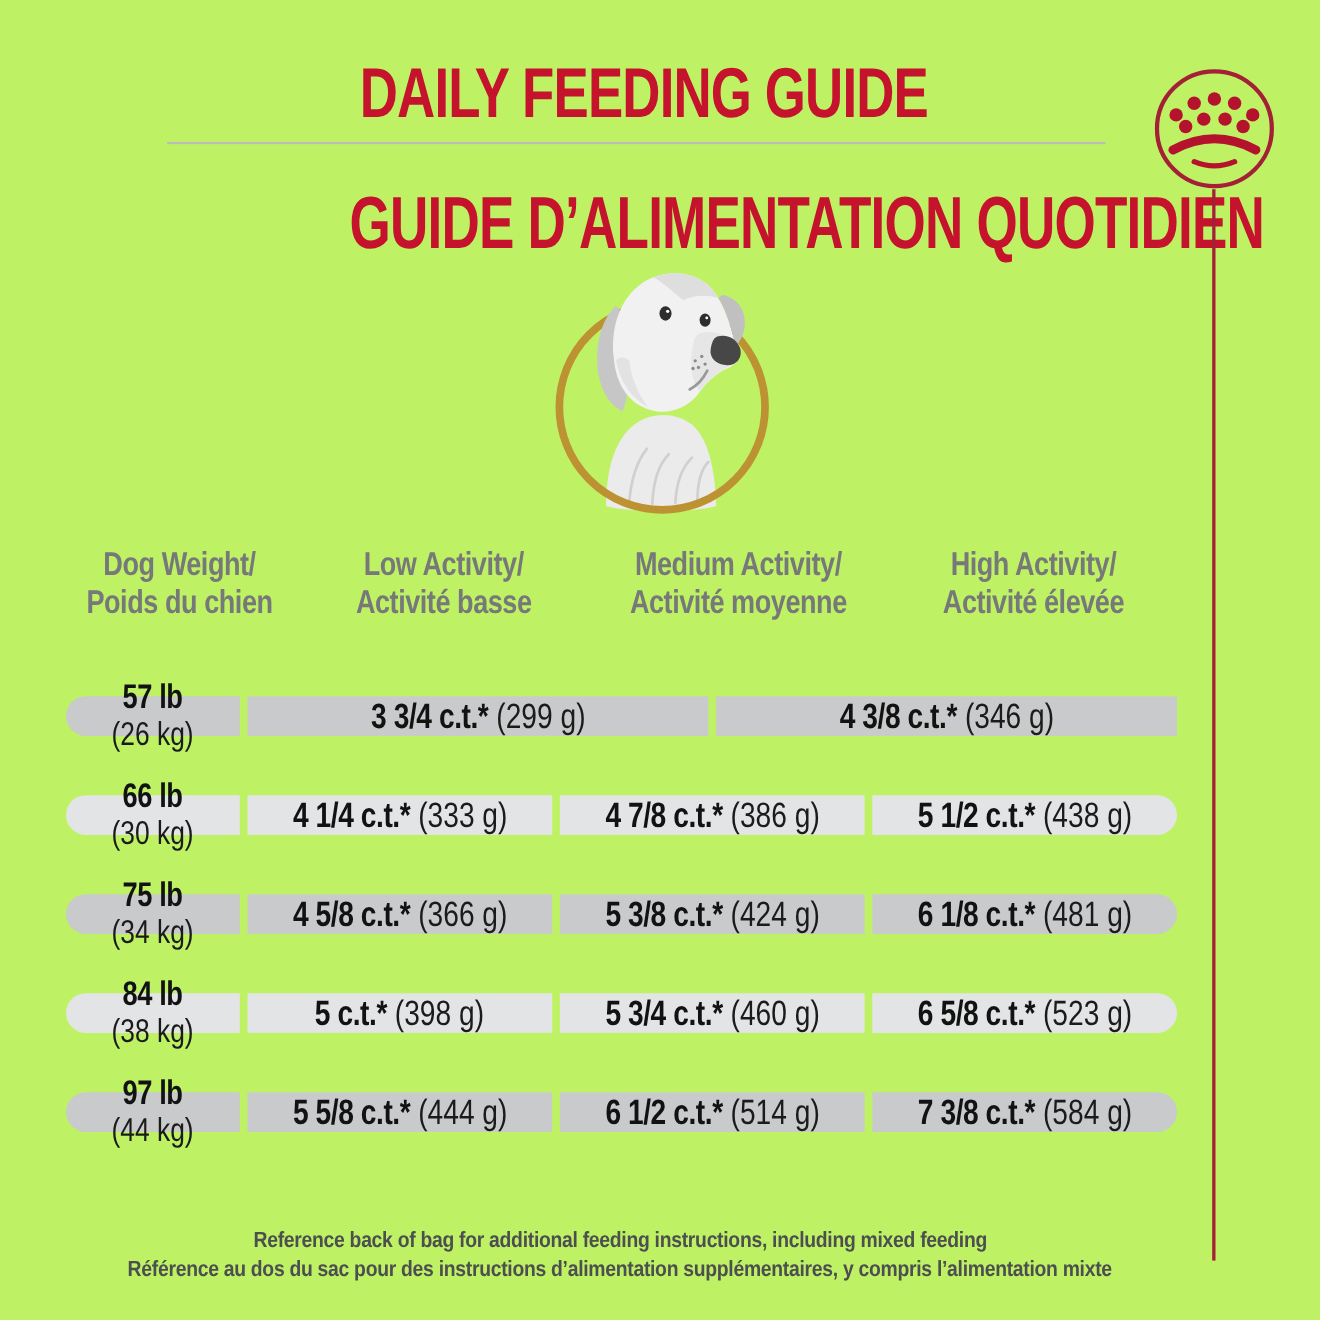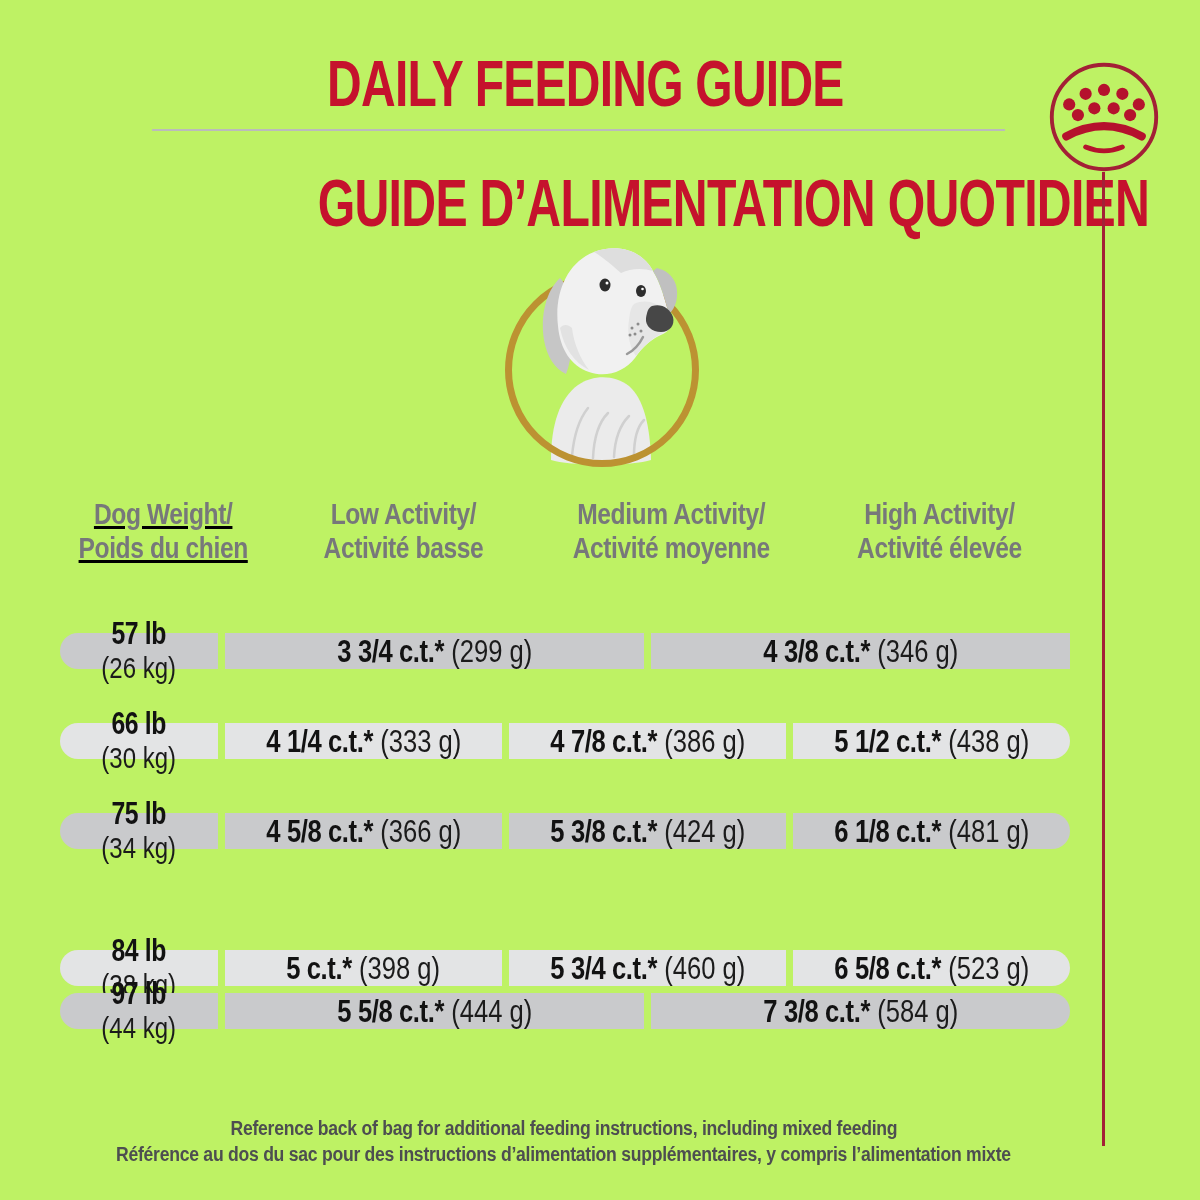--- a/index.html
+++ b/index.html
@@ -26,31 +26,31 @@
   .logo { position:absolute; left:1046px; top:59px; }
   .brand-line { position:absolute; left:1102px; top:172px; width:3px; height:974px;
                 background:var(--line-red,#a32036); }
 
   
   .dog { position:absolute; left:494px; top:228px; }
 
   
   .hrow { position:absolute; left:60px; top:497px; width:1010px; display:flex; gap:7px; }
   .hcell { flex:1; display:flex; justify-content:center; align-items:flex-start; }
-  .hcell.first { flex:0 0 158px;text-decoration:underline; }
+  .hcell.first { flex:0 0 158px; }
   .hwrap {
     display:flex; flex-direction:column; text-align:center;
     transform:scaleX(0.82); transform-origin:50% 50%;
     font-size:30px; line-height:34px; font-weight:700;
     color:var(--header-gray,#77787a); white-space:nowrap; letter-spacing:-0.5px;
   }
 
   
   .row { position:absolute; left:60px; width:1010px; height:76px; display:flex; gap:7px; }
-  .r0 { top:593px; } .r1 { top:683px; } .r2 { top:773px; } .r3 { top:910px; } .r4 { top:953px; }
+  .r0 { top:593px; } .r1 { top:683px; } .r2 { top:773px; } .r3 { top:863px; } .r4 { top:953px; }
   .row.dark .cell { background:var(--row-dark,#c9cacc); }
   .row.light .cell { background:var(--row-light,#e3e4e5); }
   .cell { display:flex; align-items:center; justify-content:center;margin-top:40px; }
   .wcell { flex:0 0 158px; border-radius:30px 0 0 30px; }
   .vcell { flex:1;justify-content:center; }
   .vcell.last { border-radius:0 30px 30px 0; }
   .wwrap { display:flex; flex-direction:column; align-items:center;
            transform:scaleX(0.80); transform-origin:50% 50%; line-height:34px; }
   .lb  { font-weight:700; font-size:31px; color:#121212; letter-spacing:-0.5px; white-space:nowrap; }
   .kg  { font-weight:400; font-size:30px; color:#1b1b1b; white-space:nowrap; }
@@ -231,20 +231,23 @@
   <div class="row dark r4">
     <div class="cell wcell">
       <div class="wwrap">
         <span class="lb">97 lb</span>
         <span class="kg">(44 kg)</span>
       </div>
     </div>
     <div class="cell vcell">
       <div class="vwrap"><span class="cups">5 5/8 c.t.*</span><span class="grams">(444 g)</span></div>
     </div>
+    <div class="cell vcell">
+      <div class="vwrap"><span class="cups">6 1/2 c.t.*</span><span class="grams">(514 g)</span></div>
+    </div>
     <div class="cell vcell last">
       <div class="vwrap"><span class="cups">7 3/8 c.t.*</span><span class="grams">(584 g)</span></div>
     </div>
   </div>
 
   <div class="footer">
     <div class="fline"><span class="f-inner">Reference back of bag for additional feeding instructions, including mixed feeding</span></div>
     <div class="fline"><span class="f-inner">Référence au dos du sac pour des instructions d’alimentation supplémentaires, y compris l’alimentation mixte</span></div>
   </div>
 

